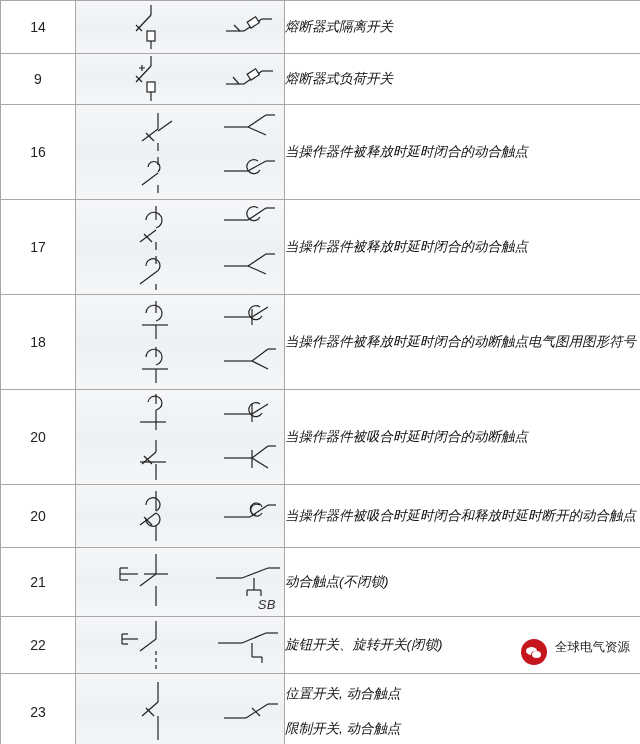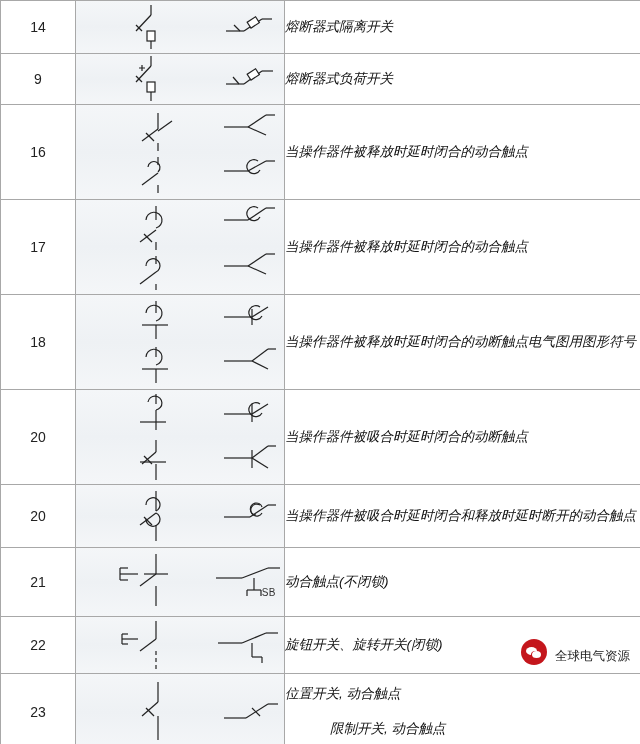--- a/index.html
+++ b/index.html
@@ -42,44 +42,45 @@
     padding: 0;
   }
   td.col-desc {
     width: 356px;
     font-size: 13.5px;
     line-height: 1.55;
     padding: 6px 8px 6px 10px;
     color: #111;
   }
   .desc-line { display: block; font-style: italic; }
-  .desc-line + .desc-line { margin-top: 14px; margin-left: 45px; }
+  .desc-line + .desc-line { margin-top: 14px; }
   .sym-wrap {
     position: relative;
     width: 100%;
     height: 100%;
     background: linear-gradient(180deg, #f4f6f8 0%, #eef1f4 50%, #f4f6f8 100%);
     display: block;
   }
   .sym-wrap svg { display: block; width: 100%; height: 100%; }
   .sb-label {
     position: absolute;
     right: 8px;
-    bottom: 18px;
-    font-size: 10px;
+    bottom: 4px;
+    font-size: 13px;
     color: #333;
     letter-spacing: 0.5px;
+    font-style: italic;
   }
   
   .footer {
     position: absolute;
     right: 6px;
     bottom: 4px;
     display: flex;
-    align-items: flex-end;
+    align-items: flex-start;
     gap: 8px;
     background: #fff;
     padding: 3px 4px 3px 6px;
   }
   .wx-logo {
     width: 26px;
     height: 26px;
     border-radius: 50%;
     background: #c4161c;
     position: relative;

